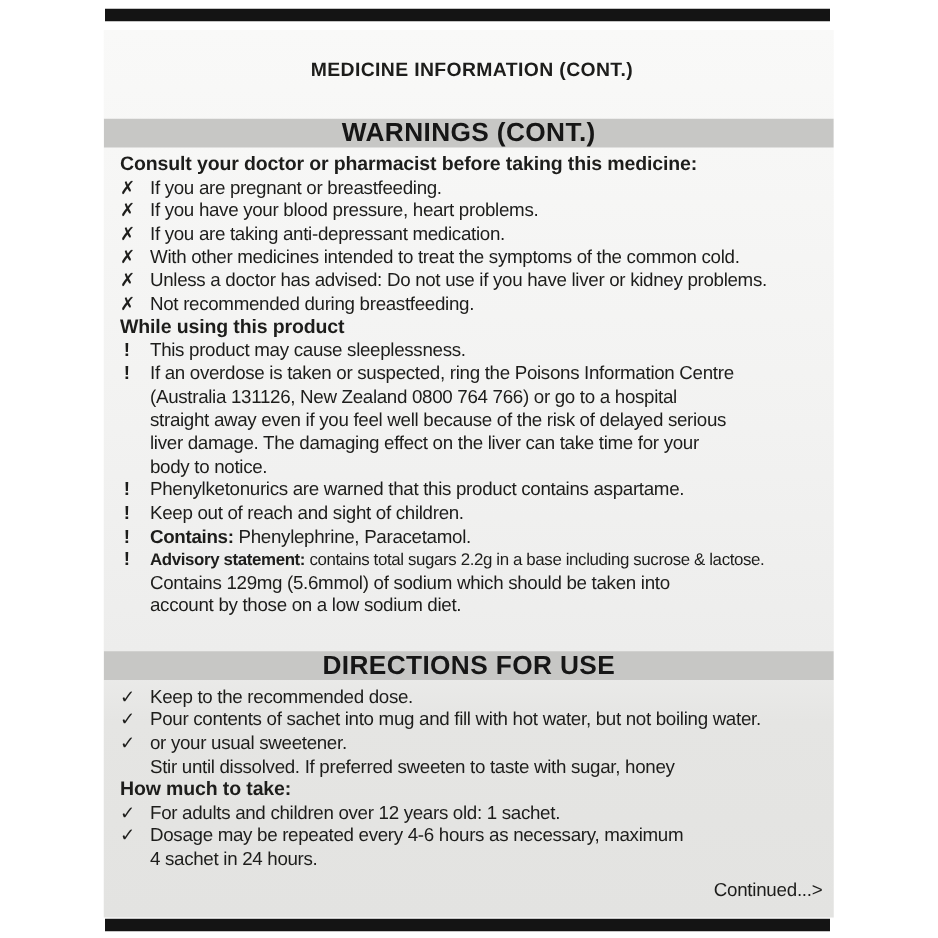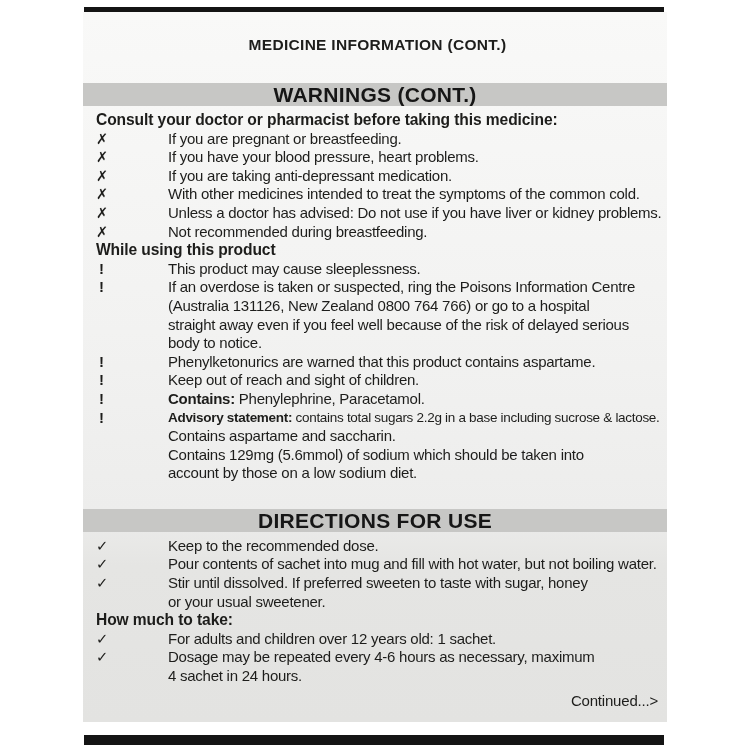--- a/index.html
+++ b/index.html
@@ -4,21 +4,21 @@
 <style>
   html,body{margin:0;padding:0;}
   body{
     width:750px;height:750px;position:relative;background:#ffffff;
     font-family:"Liberation Sans", sans-serif;color:#1d1d1b;overflow:hidden;
   }
   .rule{position:absolute;left:84px;width:580px;height:10px;background:#141414;}
   .rule.top{top:7px;}
   .rule.bottom{top:735px;}
   .card{
-    position:absolute;left:83px;top:12px;width:584px;height:710px;
+    position:absolute;left:83px;top:24px;width:584px;height:710px;
     background:linear-gradient(#f9f9f8 0%, #f2f2f1 45%, #ededec 70%, #e5e5e3 78%, #e3e3e1 100%);
     box-sizing:border-box;padding:0 8px 0 13px;overflow:hidden;
   }
   .title{
     margin-top:23px;text-align:center;font-weight:bold;font-size:15.5px;
     letter-spacing:.3px;line-height:19px;white-space:nowrap;
   }
   .secbar{
     margin:0 -8px 0 -13px;height:23px;background:#c7c7c5;
     text-align:center;font-weight:bold;font-size:21px;letter-spacing:.3px;
@@ -30,21 +30,21 @@
   .heading{
     font-weight:bold;font-size:15.6px;line-height:18.6px;
     letter-spacing:-0.1px;white-space:nowrap;
   }
   .item{display:flex;font-size:15px;line-height:18.6px;letter-spacing:-0.25px;}
   .mark{flex:0 0 24px;max-width:24px;}
   .mark.cross{font-size:14.5px;}
   .mark.check{font-size:14.5px;}
   .mark.excl{font-weight:bold;padding-left:3px;box-sizing:border-box;}
   .lines{flex:1;min-width:0;}
-  .line{white-space:nowrap;margin-left:48px;}
+  .line{white-space:nowrap;}
   .line b{font-weight:bold;}
   .line.small{font-size:13.5px;letter-spacing:-0.3px;}
   .continued{
     position:absolute;right:9px;bottom:13px;font-size:15px;letter-spacing:-0.2px;
   }
 </style>
 </head>
 <body style="color: rgb(29, 29, 27);">
 
 <div class="rule top" style="background: rgb(20, 20, 20);"></div>
@@ -96,20 +96,21 @@
         <div class="lines">
           <div class="line">This product may cause sleeplessness.</div>
         </div>
       </div>
       <div class="item">
         <span class="mark excl">!</span>
         <div class="lines">
           <div class="line">If an overdose is taken or suspected, ring the Poisons Information Centre</div>
           <div class="line">(Australia 131126, New Zealand 0800 764 766) or go to a hospital</div>
           <div class="line">straight away even if you feel well because of the risk of delayed serious</div>
+          <div class="line">liver damage. The damaging effect on the liver can take time for your</div>
           <div class="line">body to notice.</div>
         </div>
       </div>
       <div class="item">
         <span class="mark excl">!</span>
         <div class="lines">
           <div class="line">Phenylketonurics are warned that this product contains aspartame.</div>
         </div>
       </div>
       <div class="item">
@@ -121,43 +122,42 @@
       <div class="item">
         <span class="mark excl">!</span>
         <div class="lines">
           <div class="line"><b>Contains:</b> Phenylephrine, Paracetamol.</div>
         </div>
       </div>
       <div class="item">
         <span class="mark excl">!</span>
         <div class="lines">
           <div class="line small"><b>Advisory statement:</b> contains total sugars 2.2g in a base including sucrose &amp; lactose.</div>
-          <div class="line">Contains aspartame and saccharin.</div>
           <div class="line">Contains 129mg (5.6mmol) of sodium which should be taken into</div>
           <div class="line">account by those on a low sodium diet.</div>
         </div>
       </div>
       <div class="secbar later" style="background: rgb(199, 199, 197);">DIRECTIONS FOR USE</div>
       <div class="item">
         <span class="mark check">✓</span>
         <div class="lines">
           <div class="line">Keep to the recommended dose.</div>
         </div>
       </div>
       <div class="item">
         <span class="mark check">✓</span>
         <div class="lines">
           <div class="line">Pour contents of sachet into mug and fill with hot water, but not boiling water.</div>
         </div>
       </div>
       <div class="item">
         <span class="mark check">✓</span>
         <div class="lines">
+          <div class="line">or your usual sweetener.</div>
           <div class="line">Stir until dissolved. If preferred sweeten to taste with sugar, honey</div>
-          <div class="line">or your usual sweetener.</div>
         </div>
       </div>
       <div class="heading">How much to take:</div>
       <div class="item">
         <span class="mark check">✓</span>
         <div class="lines">
           <div class="line">For adults and children over 12 years old: 1 sachet.</div>
         </div>
       </div>
       <div class="item">

